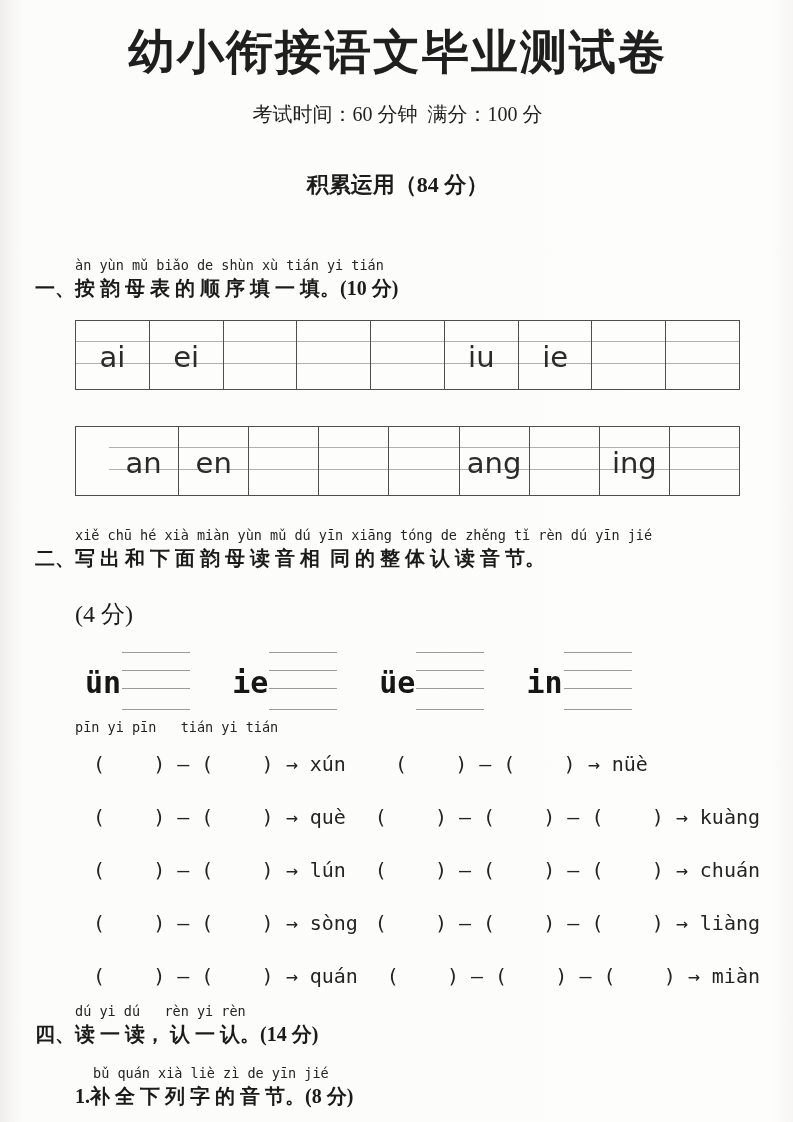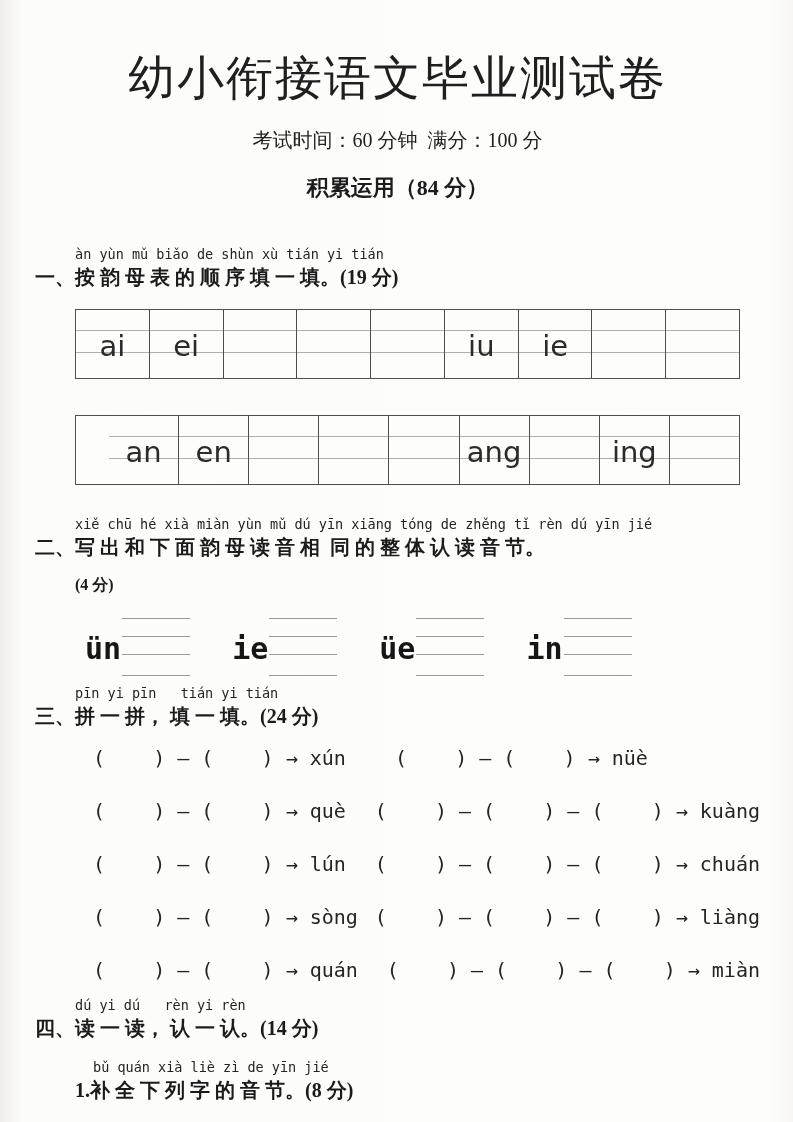--- a/index.html
+++ b/index.html
@@ -11,41 +11,41 @@
   }
   .page {
     position:relative;
     width:793px; height:1122px;
     box-sizing:border-box;
     padding:0 33px 0 35px;
     background:linear-gradient(90deg,#efeeec 0px,#fcfcfb 22px,#fdfdfc 770px,#f7f6f4 793px);
     overflow:hidden;
   }
   .title {
-    text-align:center; margin:0; padding-top:47px;
-    font-size:47px; font-weight:400; letter-spacing:2px; color:#1f1f1f;
+    text-align:center; margin:0; padding-top:21px;
+    font-size:47px; font-weight:700; letter-spacing:2px; color:#1f1f1f;
     white-space:pre;
   }
   .exam-info {
     text-align:center; margin-top:17px; font-size:20px; white-space:pre; color:#222;
   }
   .part-header {
-    text-align:center; margin-top:19px; font-size:22px; font-weight:700; white-space:pre;
+    text-align:center; margin-top:42px; font-size:22px; font-weight:700; white-space:pre;
   }
   .pinyin {
     font-family:"DejaVu Sans Mono", monospace;
     font-size:13.5px; line-height:18px; white-space:pre; color:#242424;
   }
   .heading {
     font-size:20px; font-weight:700; line-height:28px; white-space:pre; color:#1b1b1b;
   }
   .indent40 { margin-left:40px; }
   .indent58 { margin-left:58px; }
 
-  .q1 { margin-top:42px; }
+  .q1 { margin-top:56px; }
 
   .fourline-table {
     display:flex; margin:18px 0 0 40px;
     width:665px; height:70px;
     border:1.6px solid #4f4e4c;
     background:#fdfdfc;
     box-sizing:border-box;
   }
   .fourline-table .cell {
     flex:1; position:relative;
@@ -60,21 +60,21 @@
   .fourline-table .cell::before { top:30%; }
   .fourline-table .cell::after  { top:62%; }
   .fourline-table .cell span {
     position:relative; z-index:1;
     font-family:"DejaVu Sans", sans-serif;
     font-size:29px; line-height:1; color:#2b2b2b; padding-top:5px;
   }
   .table-gap { margin-top:36px;padding-left:33px; }
 
   .q2 { margin-top:30px; }
-  .q2 .score { font-size:16px; font-weight:700; margin:14px 0 0 40px; white-space:pre; }
+  .q2 .score { font-size:24px; font-weight:400; margin:26px 0 0 40px; white-space:pre; }
   .q2-items { display:flex; align-items:flex-end; margin:22px 0 0 50px; }
   .q2-item { display:flex; align-items:center; margin-right:42px; }
   .q2-item .label {
     font-family:"DejaVu Sans Mono", monospace; font-weight:700;
     font-size:30px; line-height:1; position:relative; top:2px; margin-right:1px;
     color:#161616;
   }
   .blank-grid {
     width:68px; height:58px;
     background-image:
@@ -106,21 +106,21 @@
 <div class="page">
 
   <h1 class="title">幼小衔接语文毕业测试卷</h1>
 
   <div class="exam-info">考试时间：60 分钟  满分：100 分</div>
 
   <div class="part-header">积累运用（84 分）</div>
 
   <section class="q1">
     <div class="pinyin indent40">àn yùn mǔ biǎo de shùn xù tián yi tián</div>
-    <div class="heading">一、按 韵 母 表 的 顺 序 填 一 填。(19 分)</div>
+    <div class="heading">一、按 韵 母 表 的 顺 序 填 一 填。(10 分)</div>
 
     <div class="fourline-table">
       <div class="cell">
           <span>ai</span>
         </div>
       <div class="cell">
           <span>ei</span>
         </div>
       <div class="cell">
           <span></span>
@@ -196,21 +196,20 @@
       </div>
       <div class="q2-item">
         <span class="label">in</span>
         <span class="blank-grid"></span>
       </div>
     </div>
   </section>
 
   <section class="q3">
     <div class="pinyin indent40">pīn yi pīn   tián yi tián</div>
-    <div class="heading">三、拼 一 拼， 填 一 填。(24 分)</div>
 
     <div class="q3-rows">
       <div class="q3-row">
         <span class="left">(    ) — (    ) → xún</span>
         <span class="right">(    ) — (    ) → nüè</span>
       </div>
       <div class="q3-row">
         <span class="left">(    ) — (    ) → què</span>
         <span class="right">(    ) — (    ) — (    ) → kuàng</span>
       </div>

